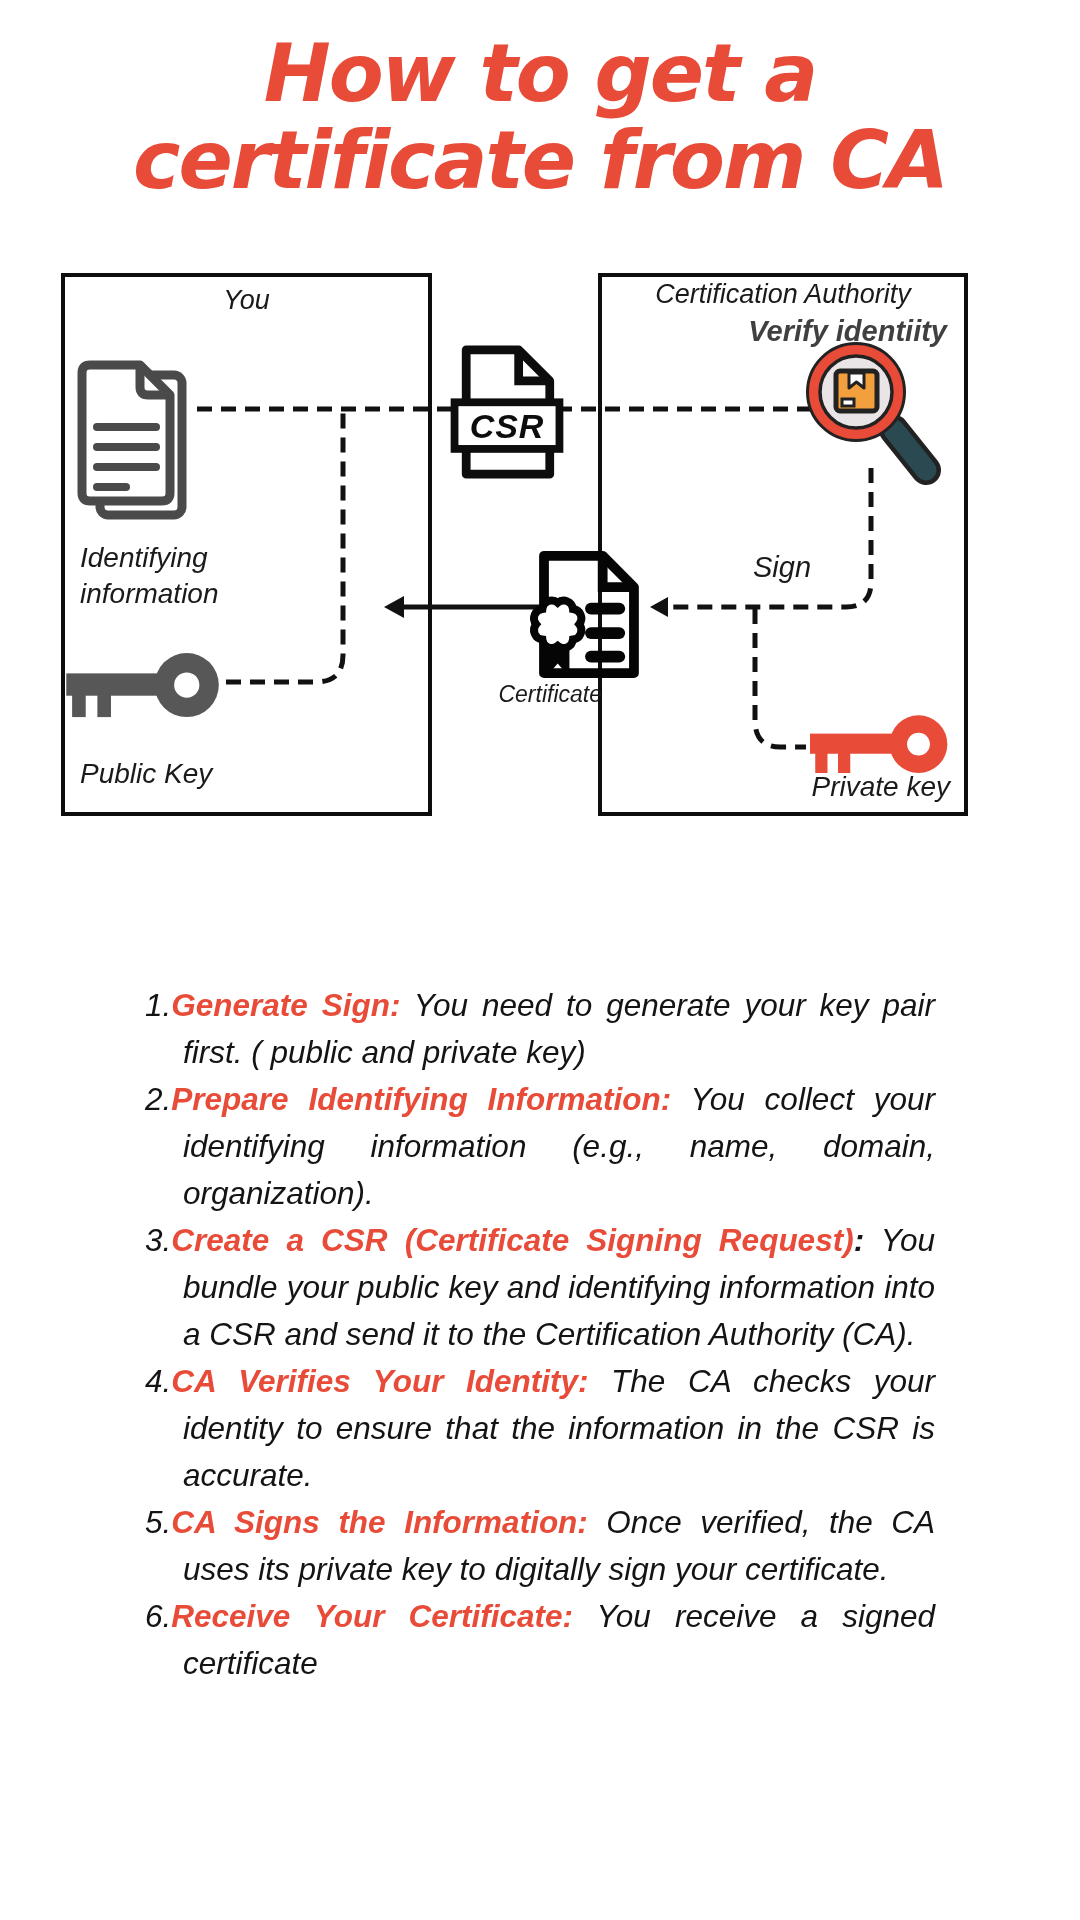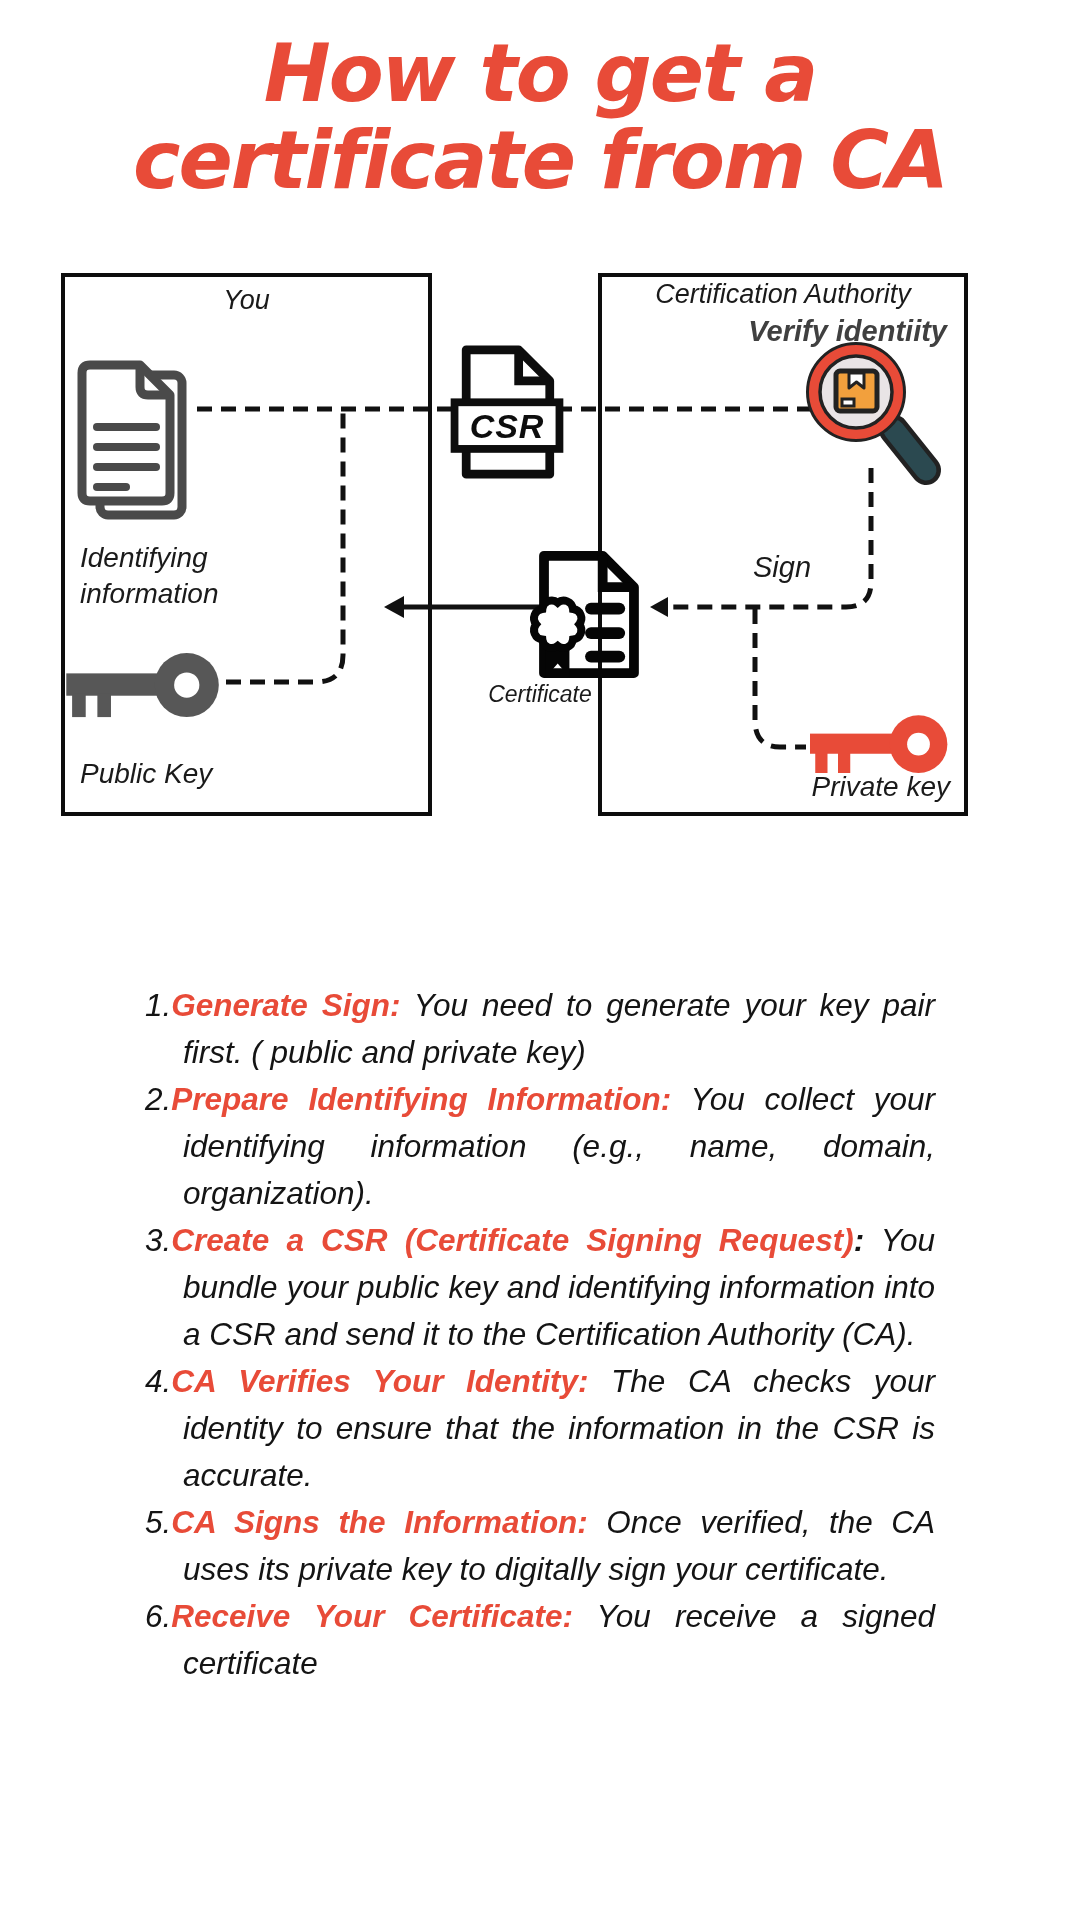--- a/index.html
+++ b/index.html
@@ -28,21 +28,21 @@
   .diagram{position:absolute;left:0;top:260px;width:1080px;height:560px;}
   .entity-box{position:absolute;border:4px solid #0d0d0d;background:transparent;}
   .box-you{left:61px;top:13px;width:371px;height:543px;}
   .box-ca{left:598px;top:13px;width:370px;height:543px;}
   .diagram-label{position:absolute;color:#1a1a1a;}
   .lbl-you{left:61px;top:25px;width:371px;text-align:center;font-size:27px;}
   .lbl-ca{left:598px;top:19px;width:370px;text-align:center;font-size:27px;}
   .lbl-verify{right:133px;top:55px;font-size:29px;font-weight:700;color:#404040;}
   .lbl-identifying{left:80px;top:280px;font-size:28px;line-height:36px;white-space:pre-line;}
   .lbl-public-key{left:80px;top:498px;font-size:28px;}
-  .lbl-certificate{left:478px;top:421px;width:124px;text-align:center;font-size:23px;}
+  .lbl-certificate{left:478px;top:421px;width:124px;text-align:right;font-size:23px;}
   .lbl-sign{left:737px;top:291px;font-size:29px;margin-left:16px;}
   .lbl-private-key{right:130px;top:511px;font-size:28px;text-align:center;}
 
   .wires{position:absolute;left:0;top:0;width:1080px;height:560px;}
   .icon{position:absolute;}
   .ic-doc{left:70px;top:95px;}
   .ic-gray-key{left:66px;top:392px;}
   .ic-csr{left:448px;top:84px;}
   .ic-cert{left:524px;top:288px;}
   .ic-magnifier{left:788px;top:82px;}

